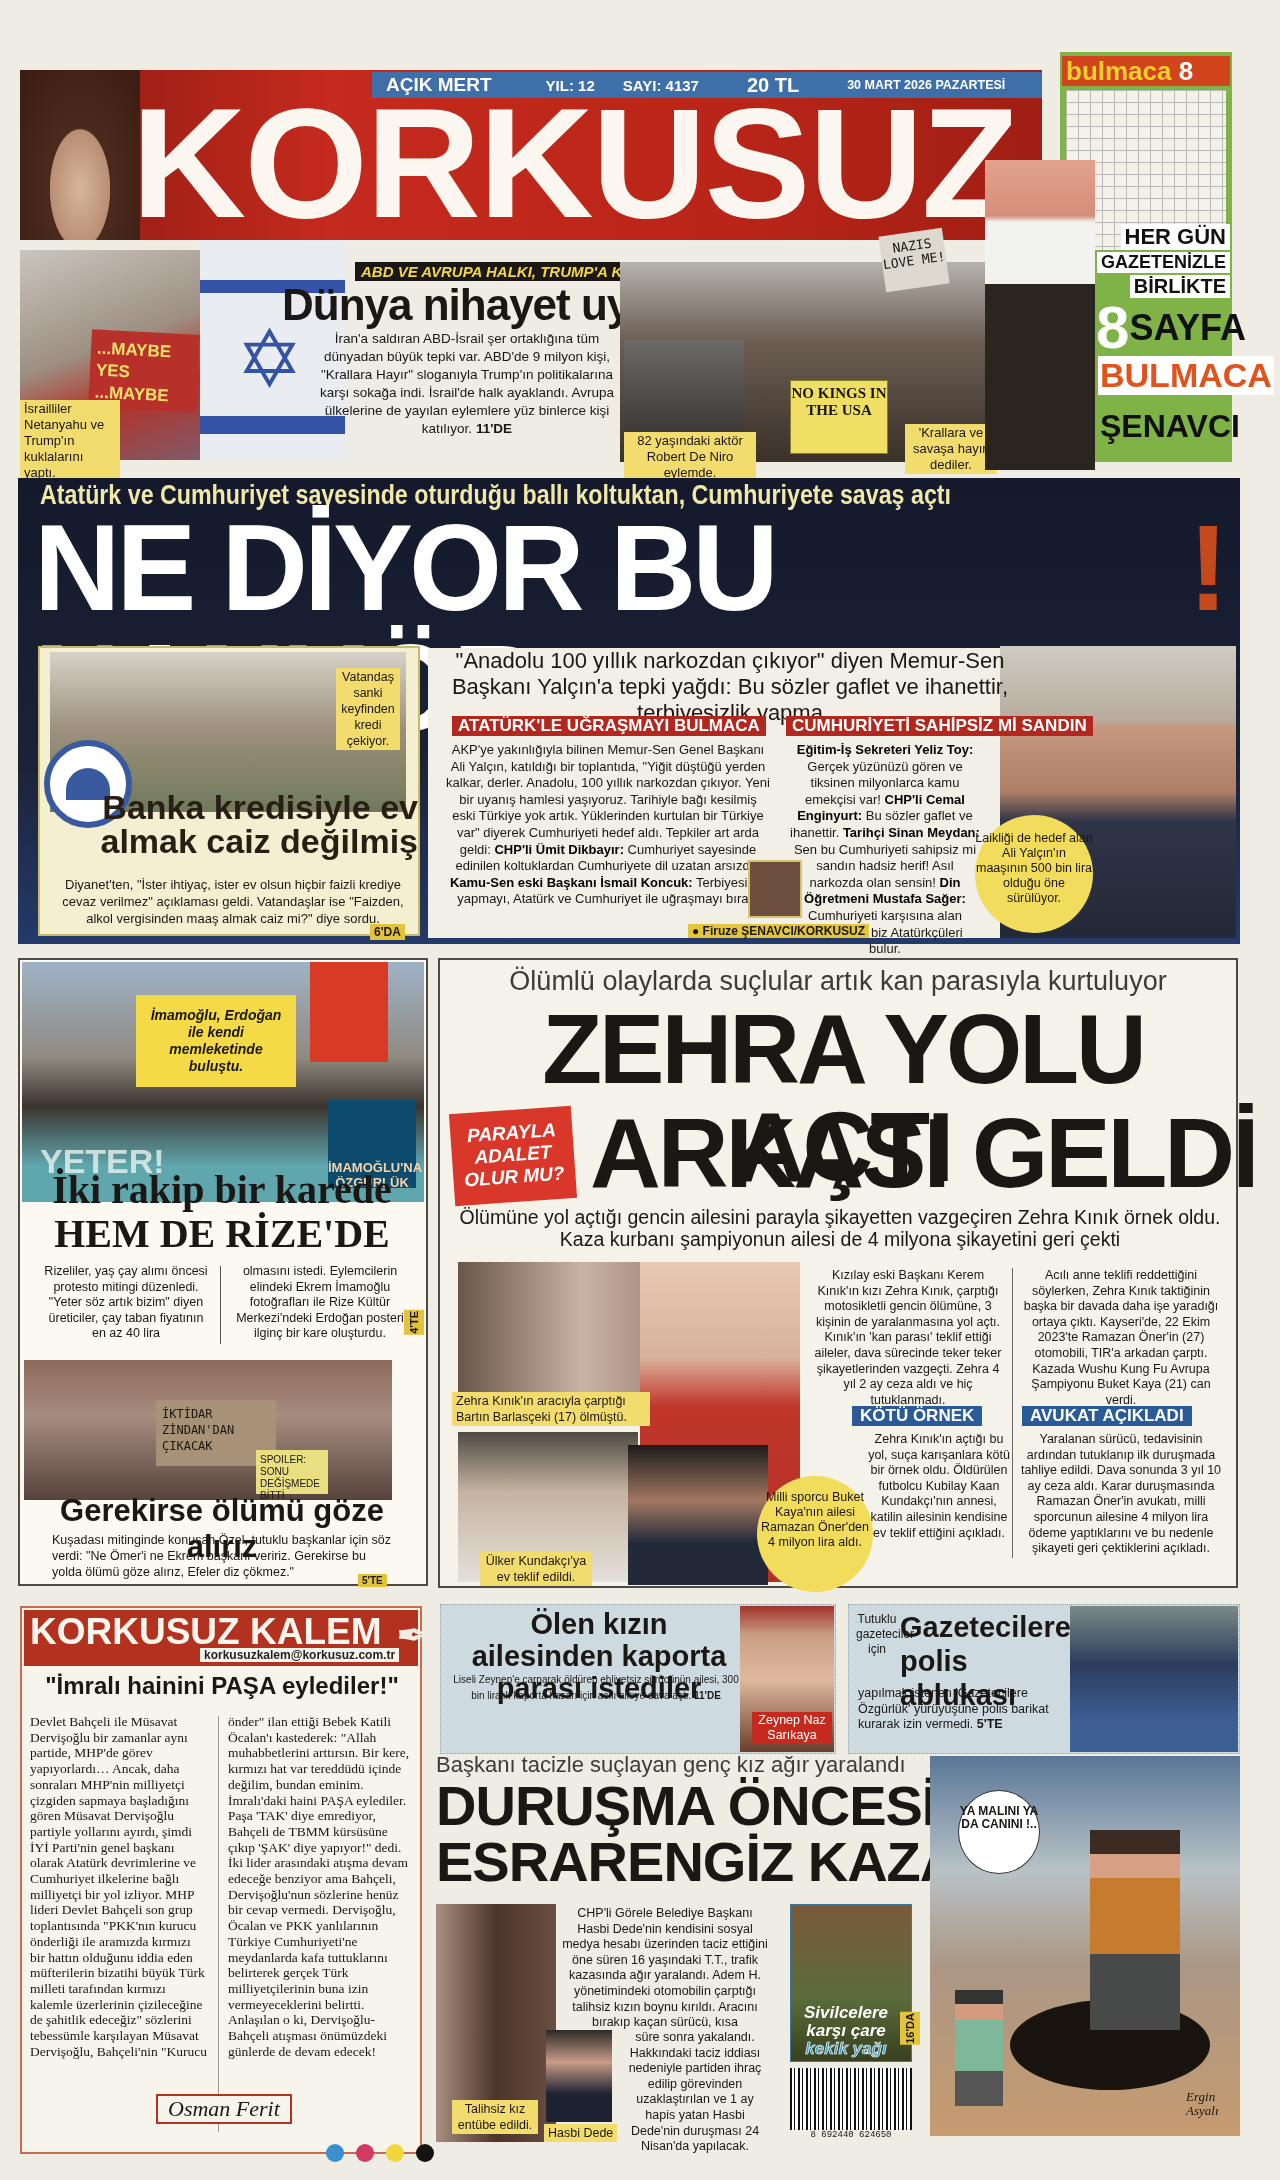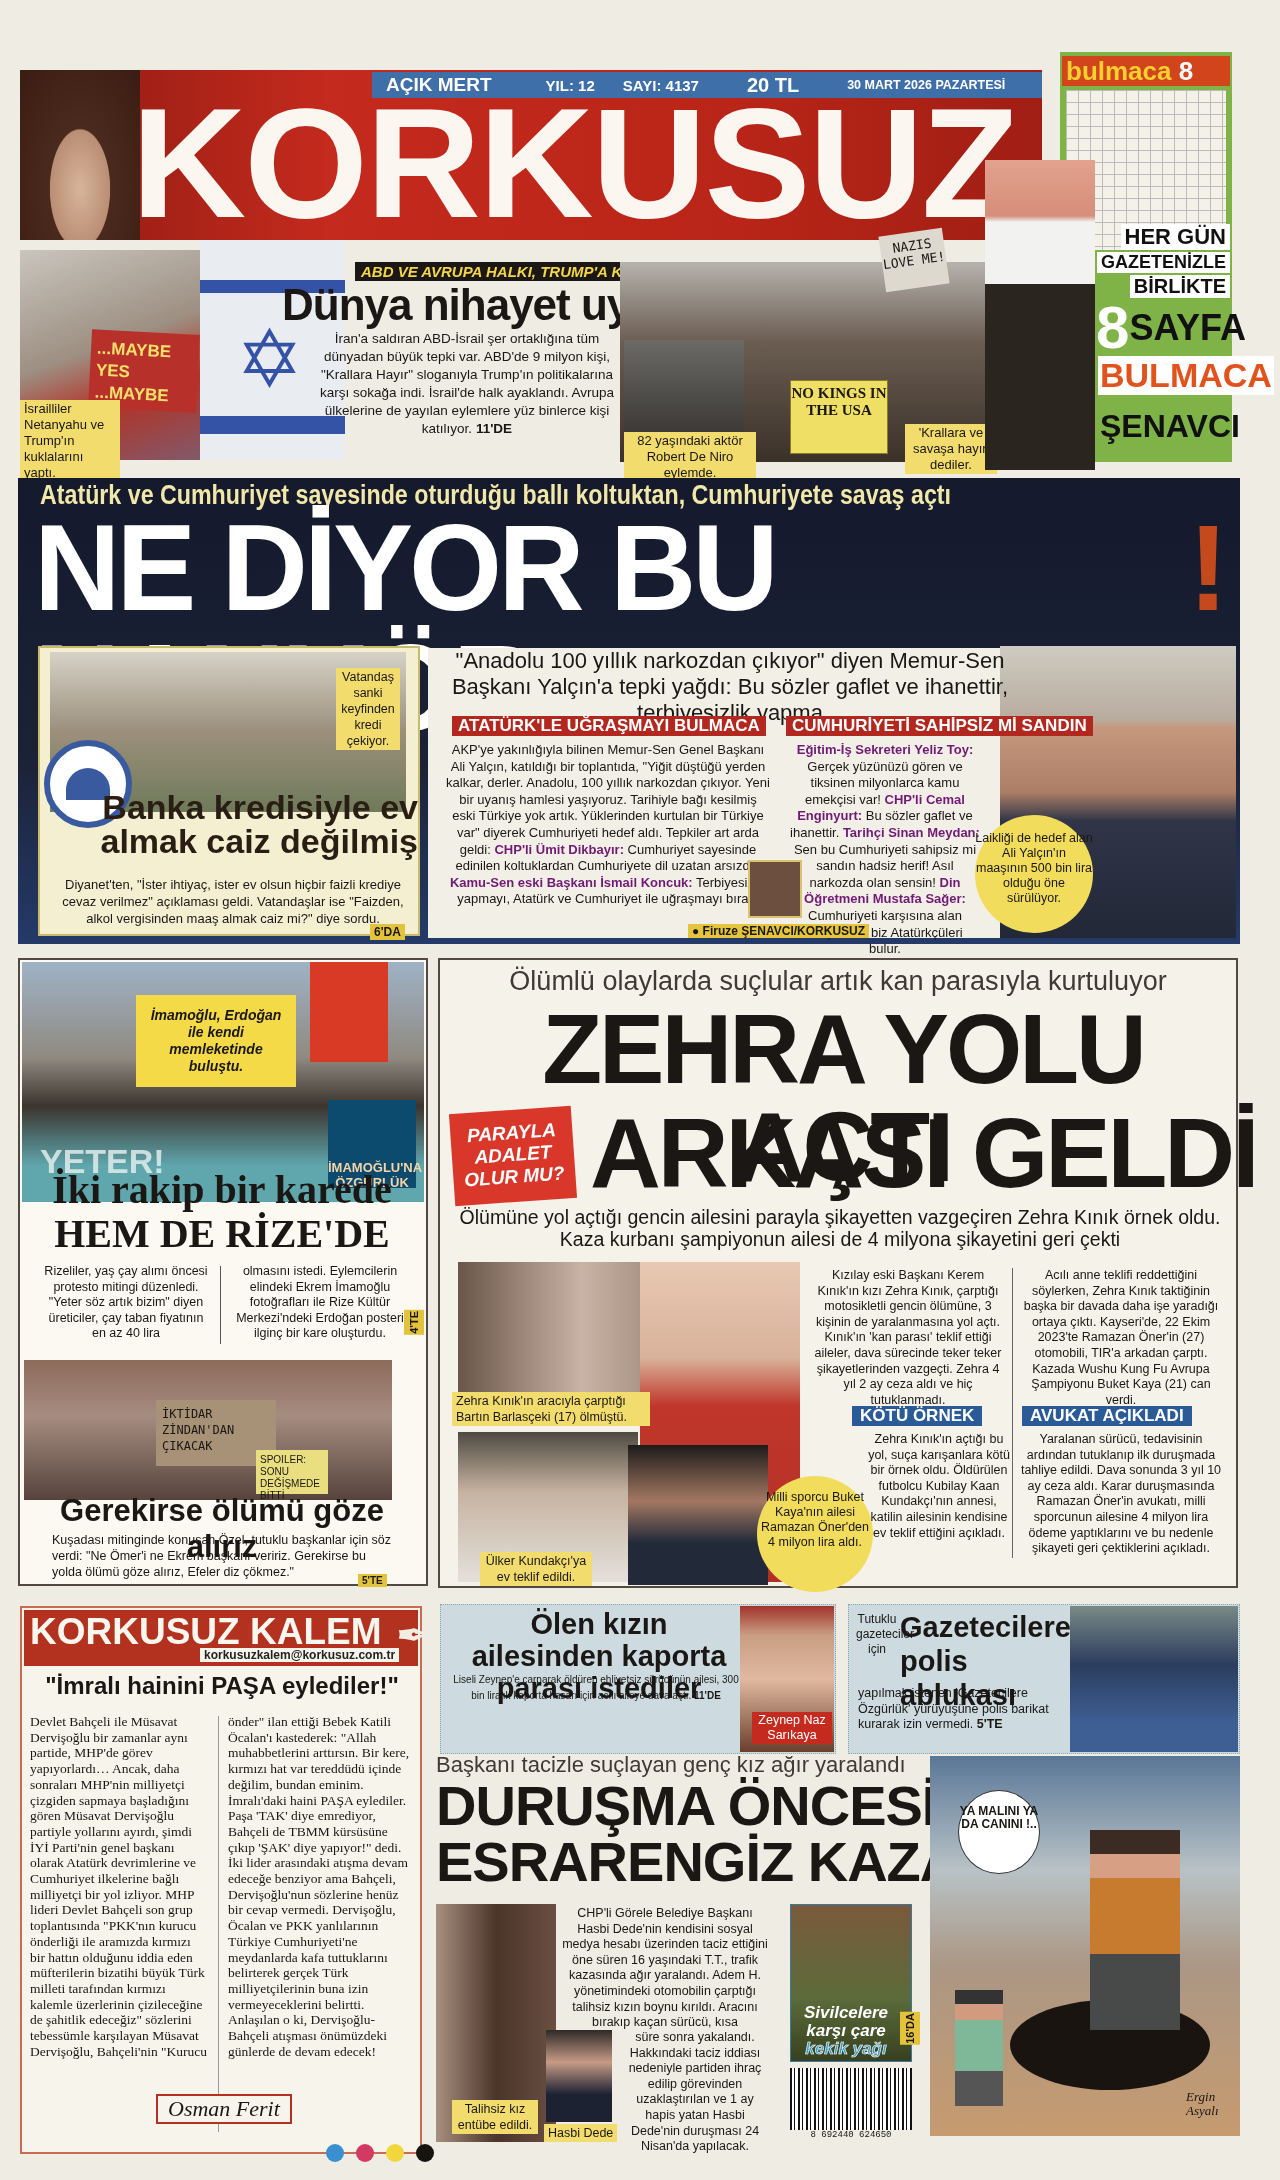--- a/index.html
+++ b/index.html
@@ -35,21 +35,21 @@
 #banka{left:38px;top:646px;width:382px;height:290px;background:#f5efd2;border:2px solid #c9b96a}
 #banka-photo{left:50px;top:652px;width:356px;height:160px;background:linear-gradient(180deg,#d6d2c8,#9b8f7b 50%,#6f7a5a)}
 #diyanet{left:44px;top:740px;width:88px;height:88px;border-radius:50%;background:#fff;border:6px solid #3a5aa0}
 #banka-title{left:48px;top:790px;width:370px;font-size:34px;font-weight:900;line-height:34px;text-align:right;color:#2a1d14}
 #banka-body{left:48px;top:876px;width:370px;font-size:13px;line-height:17px;text-align:center}
 #memur{left:428px;top:648px;width:808px;height:290px;background:#f2efe6}
 #memur-head{left:440px;top:648px;width:680px;text-align:center;font-size:22px;line-height:26px}
 .sect{background:#b3281e;color:#fff;font-weight:bold;font-size:17px;padding:0 6px;display:inline-block}
 #col1{left:446px;top:720px;width:324px;font-size:13px;line-height:16.6px;text-align:center}
 #col2{left:790px;top:720px;width:300px;font-size:13px;line-height:16.6px;text-align:center}
-.red{color:#701a75;font-weight:bold}
+.red{color:#000000;font-weight:bold}
 #yalcin{left:1000px;top:646px;width:236px;height:292px;background:linear-gradient(180deg,#cfcbc2,#b8ac9e 25%,#c5997e 28%,#ac7e66 50%,#2f3547 60%,#232838)}
 #yellow-circle{left:975px;top:815px;width:118px;height:118px;border-radius:50%;background:#f2dc5c;font-size:12.5px;line-height:15px;text-align:center;padding-top:16px}
 #firuze-photo{left:748px;top:860px;width:54px;height:58px;background:#6d4f3f;border:2px solid #d8c36f}
 #firuze{left:688px;top:924px;font-size:12px;font-weight:bold;background:#e4c53d;padding:0 4px}
 
 #rize-box{left:18px;top:958px;width:410px;height:628px;background:#fbf9f2;border:2px solid #514a42}
 #rize-photo{left:22px;top:962px;width:402px;height:240px;background:linear-gradient(180deg,#9fb2c6,#8f8a80 40%,#3b342e 60%,#5fa6ad 85%)}
 #rize-poster1{left:310px;top:962px;width:78px;height:100px;background:#d83a25}
 #rize-poster2{left:328px;top:1100px;width:88px;height:88px;background:#0c4a6e}
 #rize-bubble{left:136px;top:995px;background:#f4da46;font-weight:bold;font-style:italic;font-size:14px;line-height:17px;padding:12px 6px;text-align:center}

